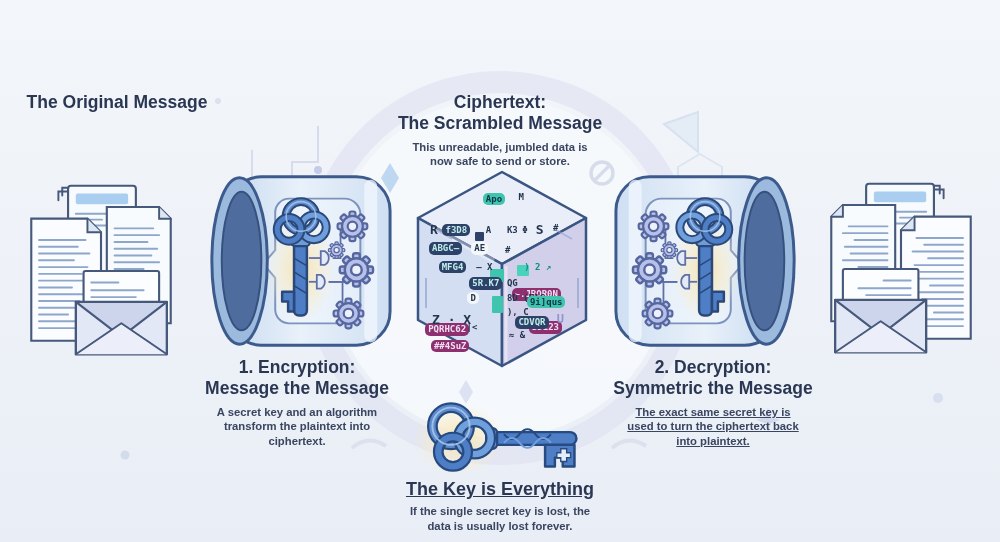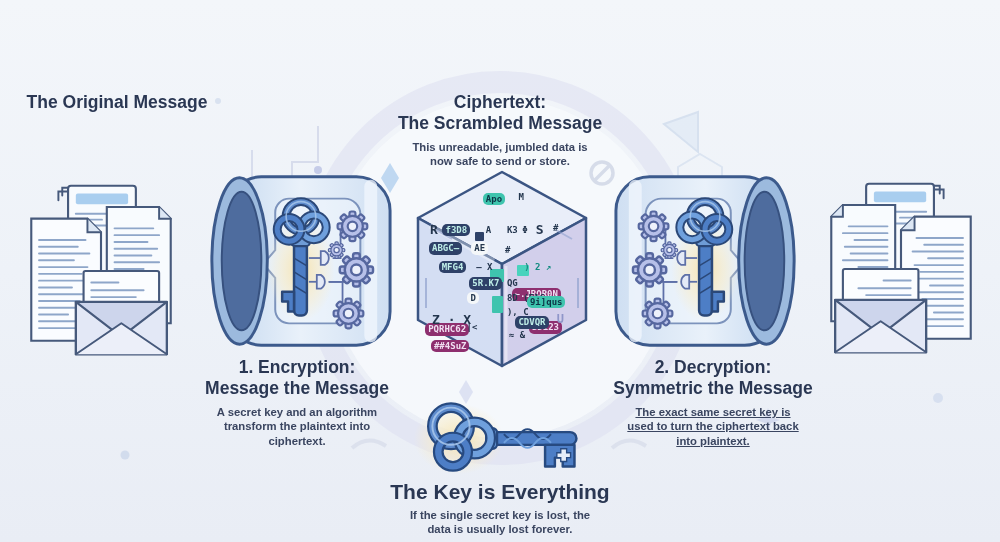--- a/index.html
+++ b/index.html
@@ -14,21 +14,21 @@
   .sec-body{font-size:11.3px;line-height:1.3;color:#3a4560;font-weight:bold;margin:5px auto 0;}
   .plain-label{left:8px;top:92px;width:218px;}
   .plain-label .sec-body{width:182px;}
   .cipher-label{left:383px;top:92px;width:234px;}
   .cipher-label .sec-body{width:190px;}
   .enc-label{left:190px;top:357px;width:214px;}
   .enc-label .sec-body{width:180px;}
   .dec-label{left:602px;top:357px;width:222px;}
   .dec-label .sec-body{width:176px;text-decoration:underline;}
   .keymsg{left:385px;top:479px;width:230px;}
-  .keymsg .sec-head{font-size:21px;}
+  .keymsg .sec-head{font-size:18px;text-decoration:underline;}
   .keymsg .sec-body{width:200px;margin-top:3px;}
   .deco{left:0;top:0;}
   .docs-left{left:22px;top:178px;width:158px;height:184px;}
   .docs-right{left:822px;top:176px;width:158px;height:184px;transform:scaleX(-1);}
   .machine-left{left:198px;top:166px;width:198px;height:190px;}
   .machine-right{left:610px;top:166px;width:198px;height:190px;transform:scaleX(-1);}
   .cube-wrap{left:406px;top:166px;width:192px;height:206px;}
   .cube-wrap svg{position:absolute;left:0;top:0;}
   .key-wrap{left:402px;top:392px;width:196px;height:92px;}
   .tk{position:absolute;font-family:"DejaVu Sans Mono","Liberation Mono",monospace;

